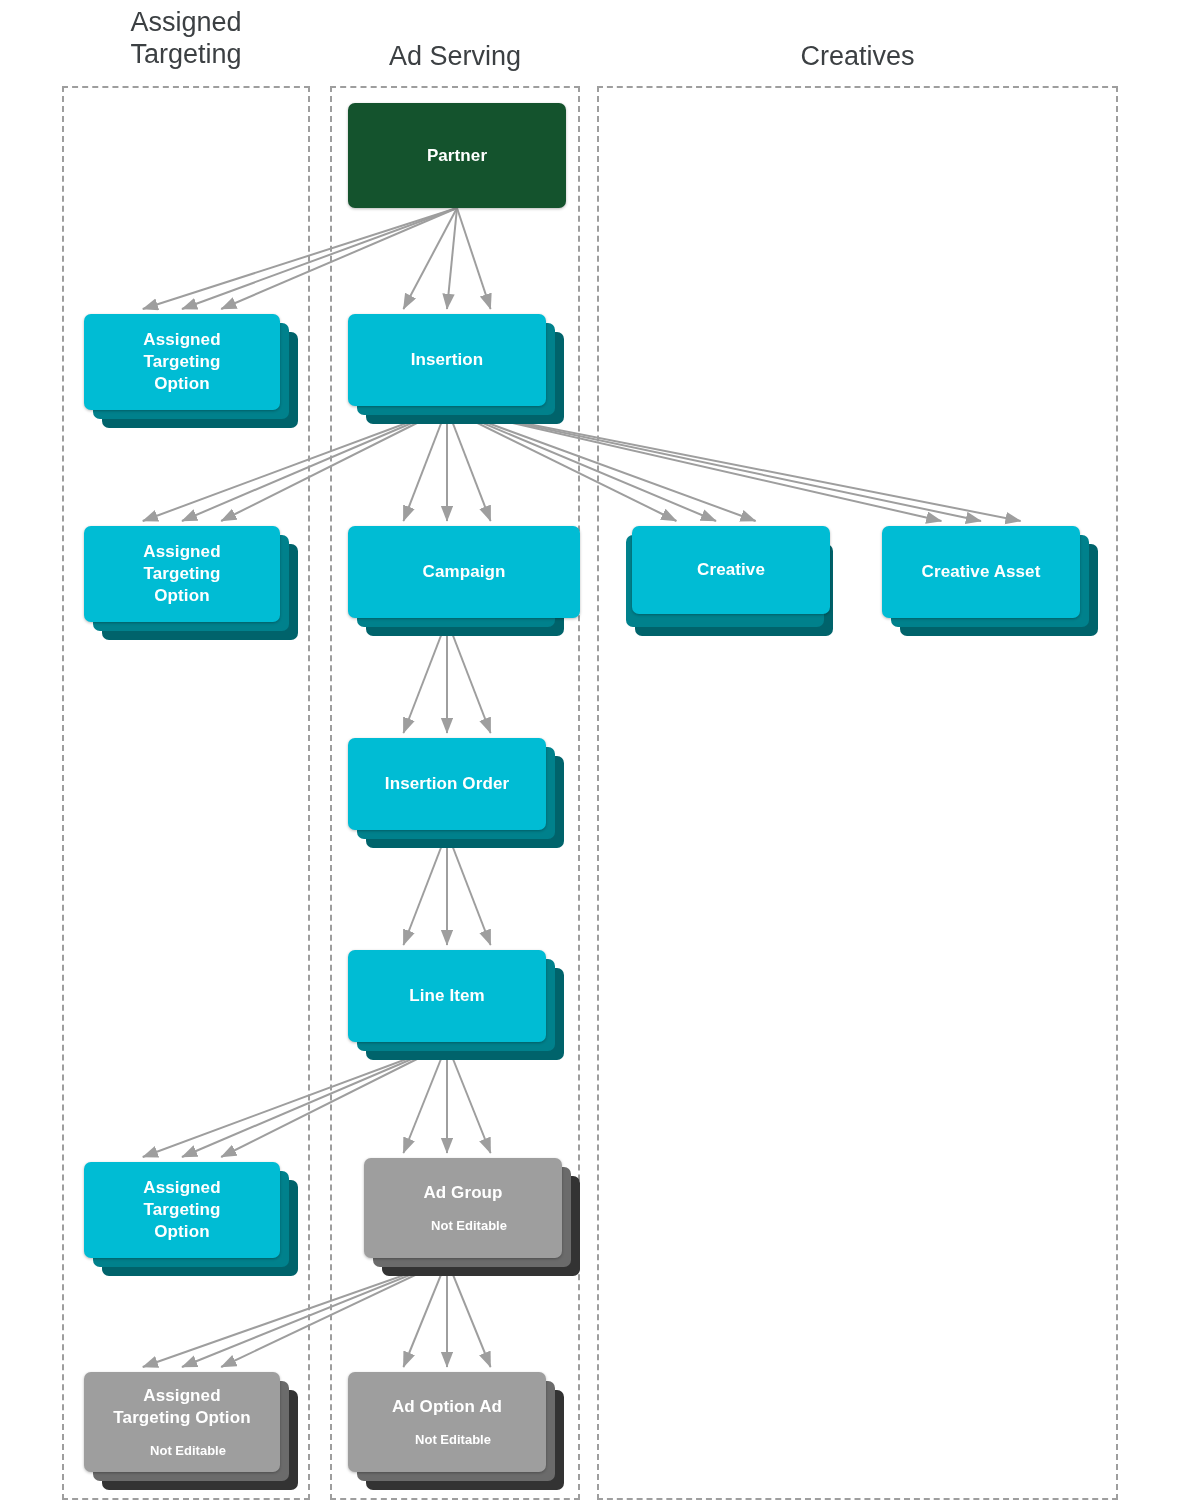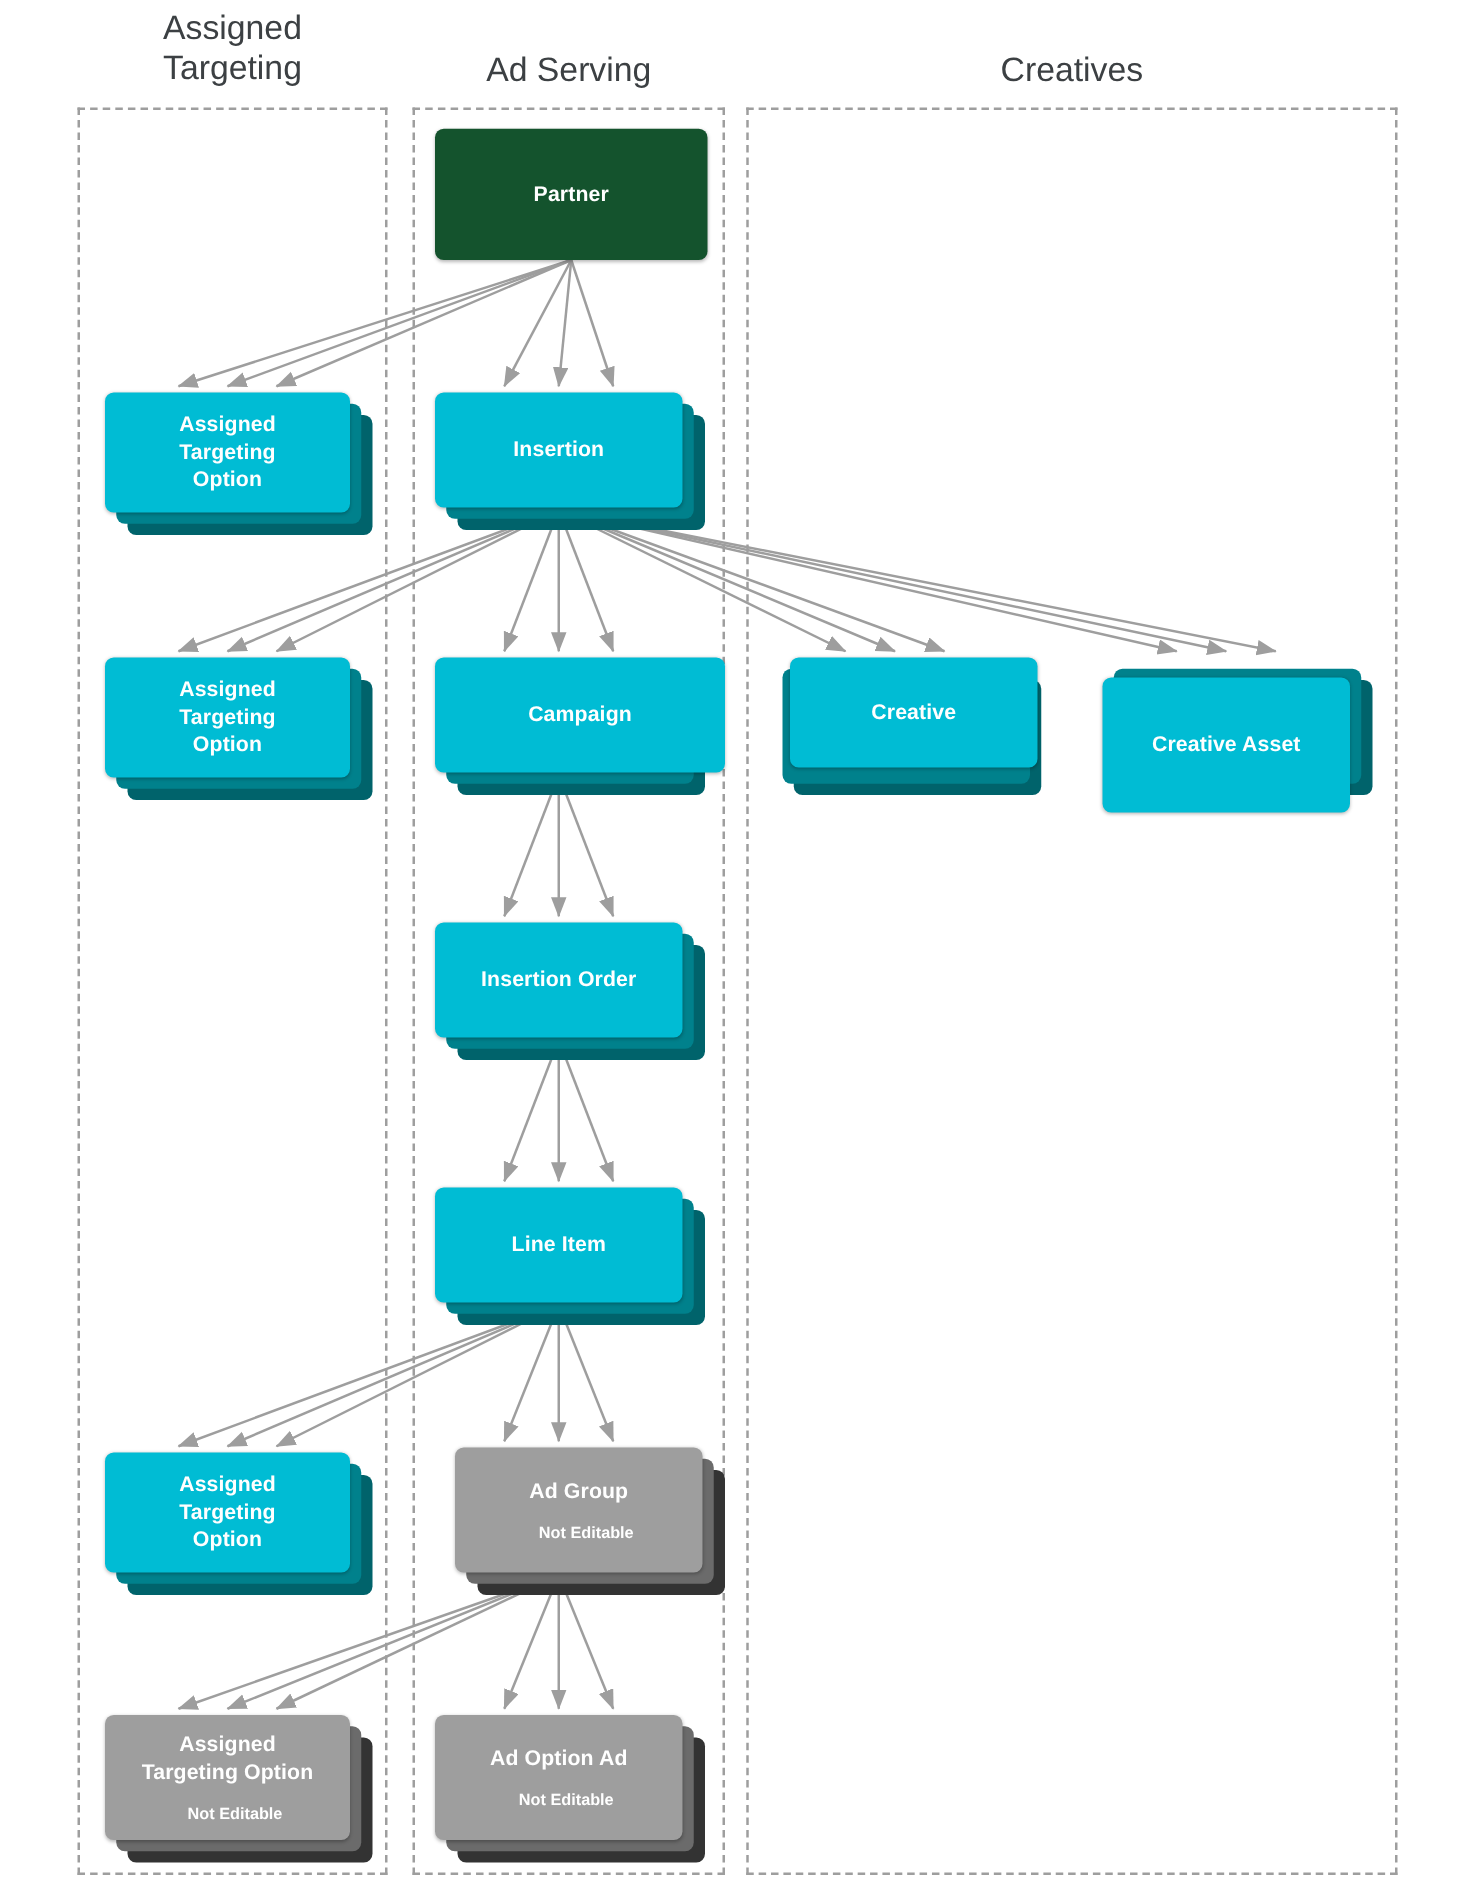--- a/index.html
+++ b/index.html
@@ -197,21 +197,21 @@
       <div class="node cyan" style="left: 617px; top: 526px; width: 198px; height: 92px;">
         <div class="layer l3" style="left: 18px; top: 18px; width: 198px; height: 92px;"></div>
         <div class="layer l2" style="left: 9px; top: 9px; width: 198px; height: 92px;"></div>
         <div class="layer front" style="left: 0px; top: 0px; width: 198px; height: 88px; margin-left: 15px;">
           <div class="node-title">Creative</div>
         </div>
       </div>
       <div class="node cyan" style="left: 882px; top: 526px; width: 198px; height: 92px;">
         <div class="layer l3" style="left: 18px; top: 18px; width: 198px; height: 92px;"></div>
         <div class="layer l2" style="left: 9px; top: 9px; width: 198px; height: 92px;"></div>
-        <div class="layer front" style="left: 0px; top: 16px; width: 198px; height: 108px;">
+        <div class="layer front" style="left: 0px; top: 0px; width: 198px; height: 92px;">
           <div class="node-title">Creative Asset</div>
         </div>
       </div>
       <div class="node cyan" style="left: 348px; top: 738px; width: 198px; height: 92px;">
         <div class="layer l3" style="left: 18px; top: 18px; width: 198px; height: 92px;"></div>
         <div class="layer l2" style="left: 9px; top: 9px; width: 198px; height: 92px;"></div>
         <div class="layer front" style="left: 0px; top: 0px; width: 198px; height: 92px;">
           <div class="node-title">Insertion Order</div>
         </div>
       </div>

